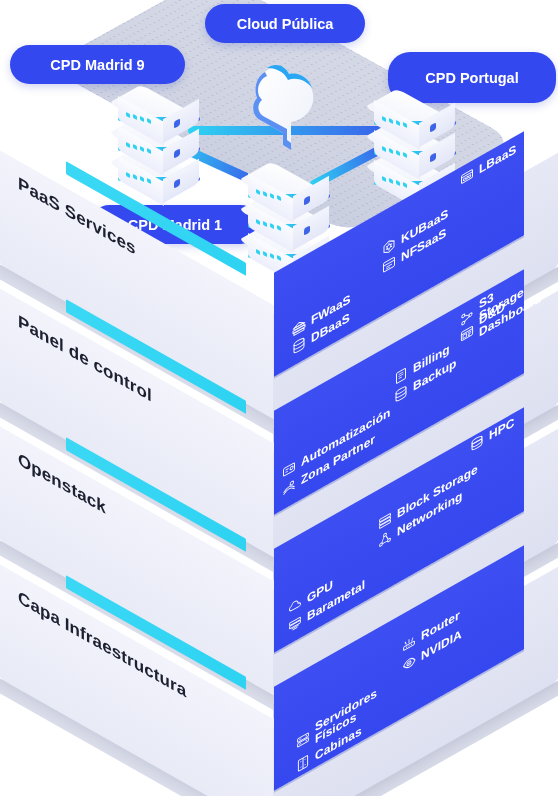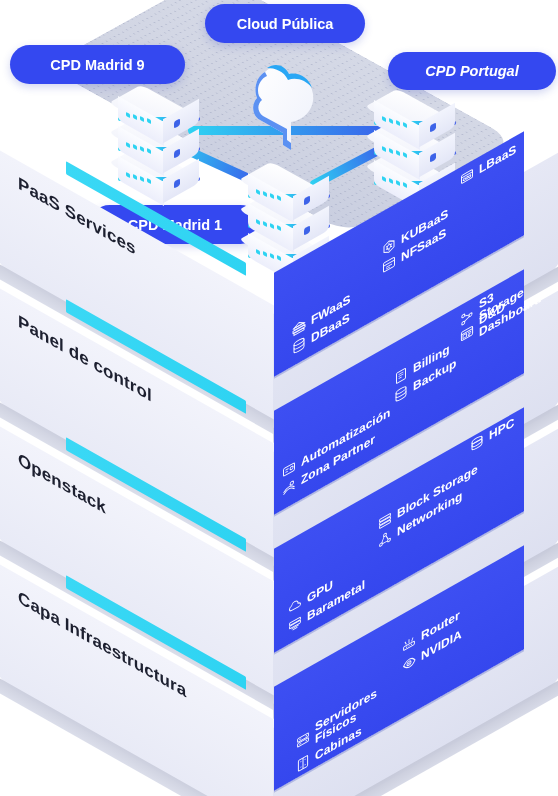--- a/index.html
+++ b/index.html
@@ -451,21 +451,21 @@
         </div>
       </div>
 
     <div id="pills">
         <div class="pill" style="left: 205px; top: 4px; width: 160px; height: 39px;">
           <span>Cloud Pública</span>
         </div>
         <div class="pill" style="left: 10px; top: 45px; width: 175px; height: 39px;">
           <span>CPD Madrid 9</span>
         </div>
-        <div class="pill" style="left: 388px; top: 52px; width: 168px; height: 38px; font-style: italic;">
+        <div class="pill" style="left: 388px; top: 52px; width: 168px; height: 51px;">
           <span>CPD Portugal</span>
         </div>
         <div class="pill" style="left: 90px; top: 205px; width: 170px; height: 39px;">
           <span>CPD Madrid 1</span>
         </div>
       </div>
   </div>
 </div>
 
 </body></html>

